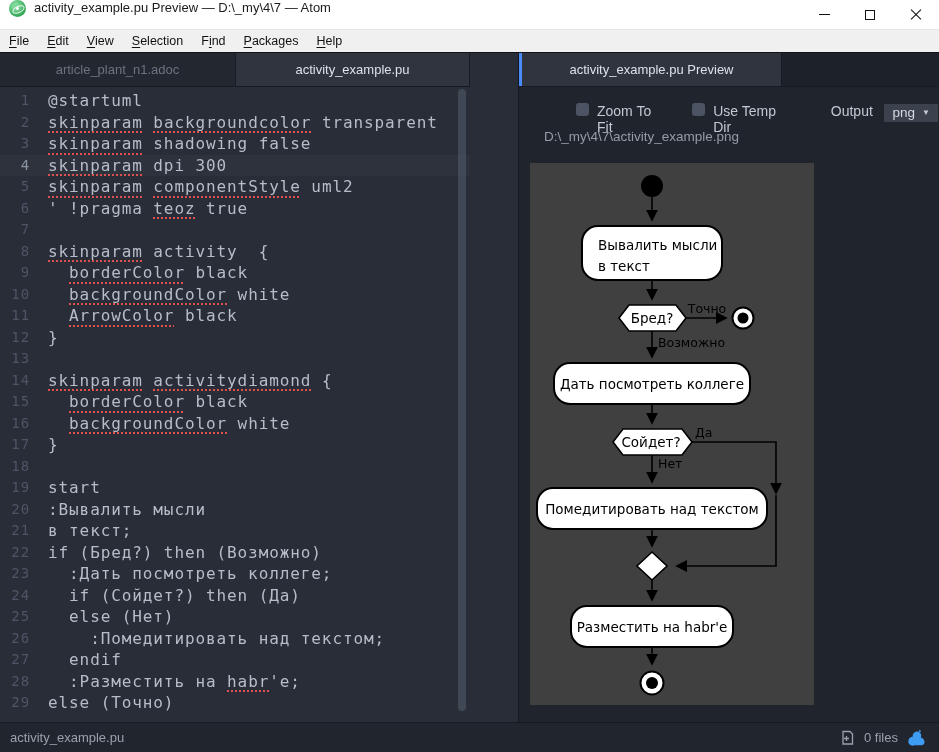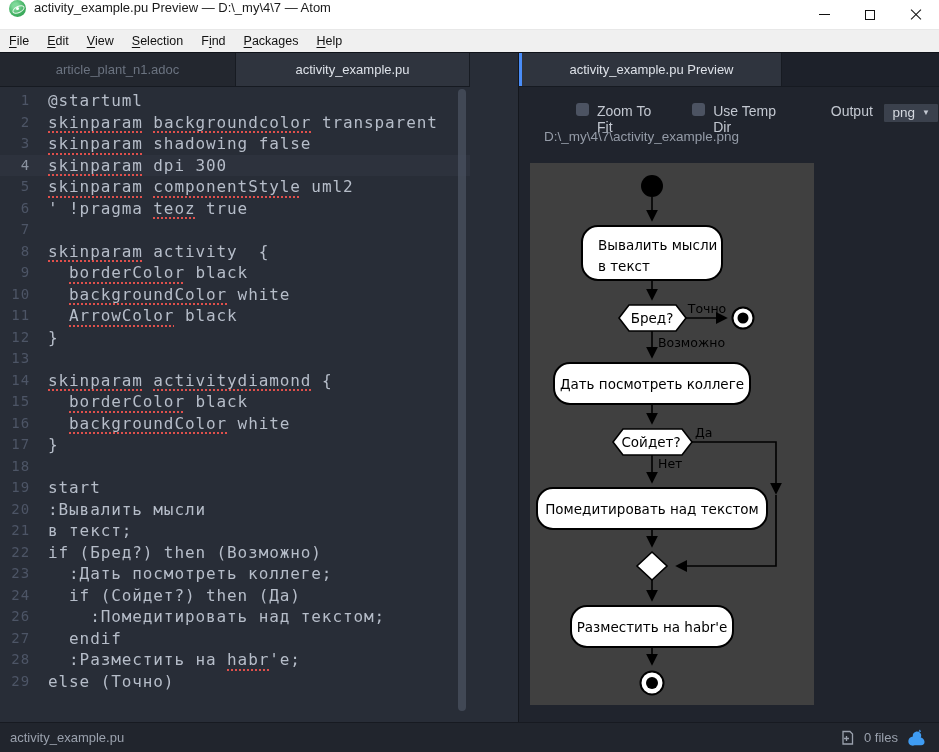--- a/index.html
+++ b/index.html
@@ -185,20 +185,21 @@
         <div class="code-row"><span class="line-num">15</span><span class="code-text"><span>  </span><span class="miss">borderColor</span><span> black</span></span></div>
         <div class="code-row"><span class="line-num">16</span><span class="code-text"><span>  </span><span class="miss">backgroundColor</span><span> white</span></span></div>
         <div class="code-row"><span class="line-num">17</span><span class="code-text"><span>}</span></span></div>
         <div class="code-row"><span class="line-num">18</span><span class="code-text"></span></div>
         <div class="code-row"><span class="line-num">19</span><span class="code-text"><span>start</span></span></div>
         <div class="code-row"><span class="line-num">20</span><span class="code-text"><span>:Вывалить мысли</span></span></div>
         <div class="code-row"><span class="line-num">21</span><span class="code-text"><span>в текст;</span></span></div>
         <div class="code-row"><span class="line-num">22</span><span class="code-text"><span>if (Бред?) then (Возможно)</span></span></div>
         <div class="code-row"><span class="line-num">23</span><span class="code-text"><span>  :Дать посмотреть коллеге;</span></span></div>
         <div class="code-row"><span class="line-num">24</span><span class="code-text"><span>  if (Сойдет?) then (Да)</span></span></div>
+        <div class="code-row"><span class="line-num">25</span><span class="code-text"><span>  else (Нет)</span></span></div>
         <div class="code-row"><span class="line-num">26</span><span class="code-text"><span>    :Помедитировать над текстом;</span></span></div>
         <div class="code-row"><span class="line-num">27</span><span class="code-text"><span>  endif</span></span></div>
         <div class="code-row"><span class="line-num">28</span><span class="code-text"><span>  :Разместить на </span><span class="miss">habr</span><span>'e;</span></span></div>
         <div class="code-row"><span class="line-num">29</span><span class="code-text"><span>else (Точно)</span></span></div>
       </div>
   </div>
 
   <div class="right-pane">
     <div class="tabstrip">
       <div class="pane-accent"></div>

